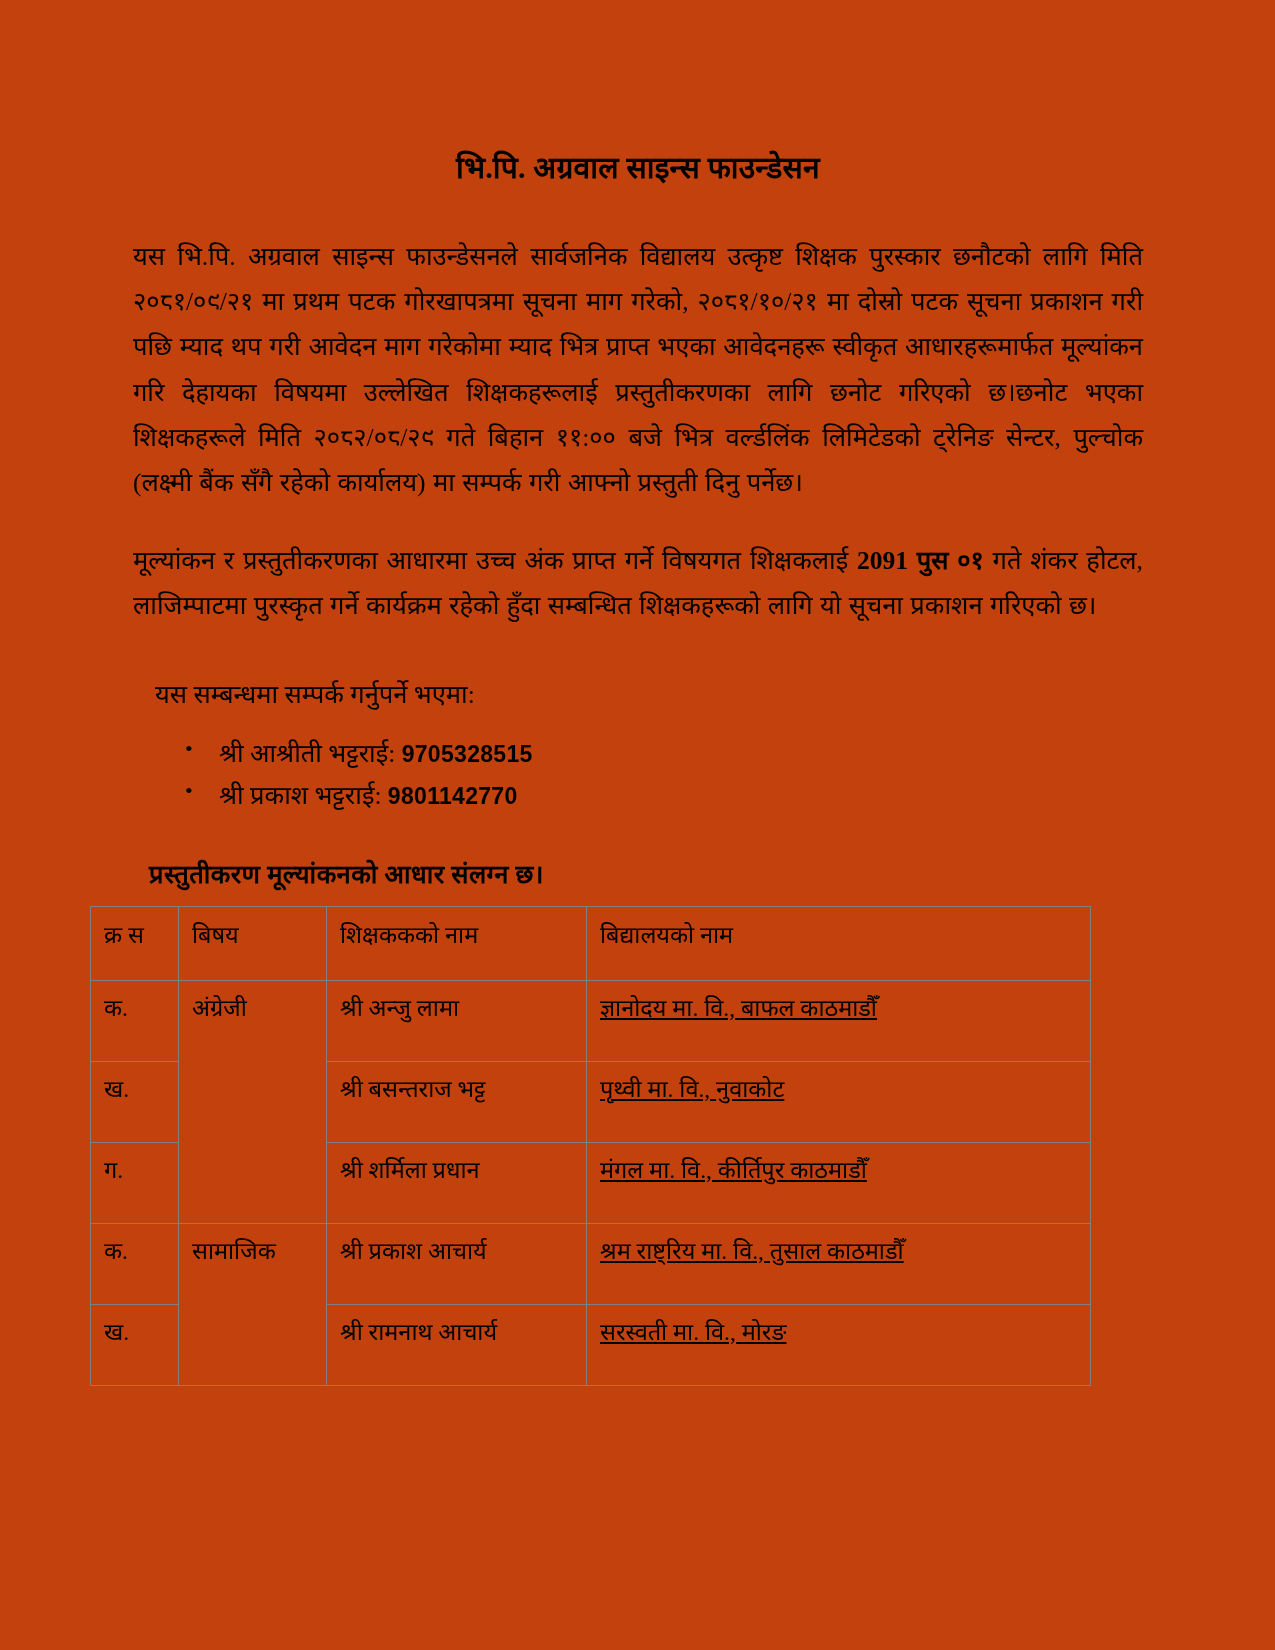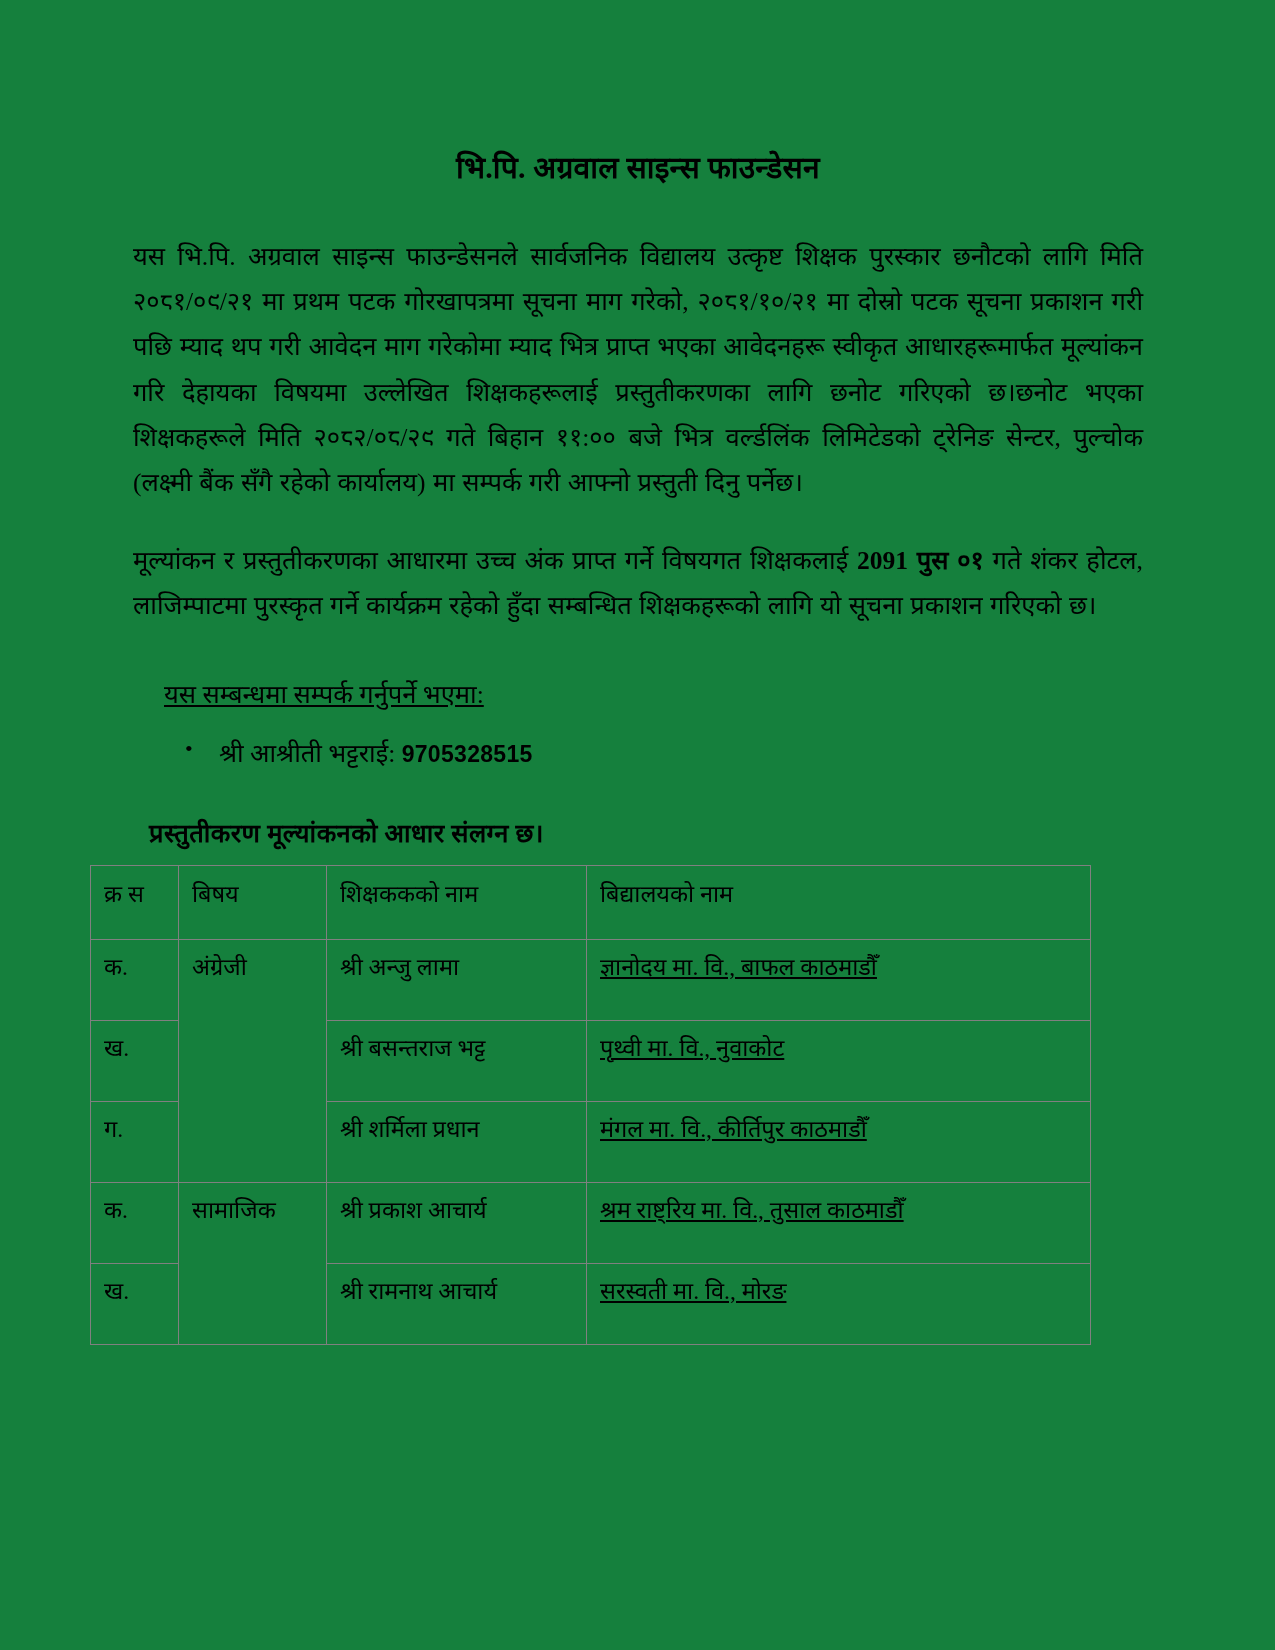--- a/index.html
+++ b/index.html
@@ -10,21 +10,21 @@
   }
   body {
     font-family: "Liberation Serif", "DejaVu Serif", serif;
     color: #000000;
   }
   .page {
     position: relative;
     width: 1275px;
     height: 1650px;
     margin: 0 auto;
-    background: #15803d;
+    background: #c2410c;
     box-sizing: border-box;
     padding: 0;
     overflow: hidden;
   }
   .content {
     position: absolute;
     left: 133px;
     top: 0;
     width: 1010px;
   }
@@ -57,24 +57,23 @@
   }
   .para-1 { margin-top: 44px; font-family: Liberation Serif, serif; }
   .para-2 { margin-top: 32px; }
 
   .bold-inline { font-weight: bold; }
 
   
   .contact-intro {
     font-size: 25.5px;
     line-height: 1.6;
-    margin: 9px;
+    margin: 0;
     margin-top: 46px;
     padding-left: 22px;
-    text-decoration: underline;
   }
 
   
   ul.contact-list {
     margin: 18px 0 0 0;
     padding-left: 86px;
     list-style: none;
   }
   ul.contact-list li {
     position: relative;
@@ -153,20 +152,22 @@
 
     <p class="body-para para-1">यस भि.पि. अग्रवाल साइन्स फाउन्डेसनले सार्वजनिक विद्यालय उत्कृष्ट शिक्षक पुरस्कार छनौटको लागि मिति २०८१/०९/२१ मा प्रथम पटक गोरखापत्रमा सूचना माग गरेको, २०८१/१०/२१ मा दोस्रो पटक सूचना प्रकाशन गरी पछि म्याद थप गरी आवेदन माग गरेकोमा म्याद भित्र प्राप्त भएका आवेदनहरू स्वीकृत आधारहरूमार्फत मूल्यांकन गरि देहायका विषयमा उल्लेखित शिक्षकहरूलाई प्रस्तुतीकरणका लागि छनोट गरिएको छ।छनोट भएका शिक्षकहरूले मिति २०८२/०८/२९ गते बिहान ११:०० बजे भित्र वर्ल्डलिंक लिमिटेडको ट्रेनिङ सेन्टर, पुल्चोक (लक्ष्मी बैंक सँगै रहेको कार्यालय) मा सम्पर्क गरी आफ्नो प्रस्तुती दिनु पर्नेछ।</p>
 
     <p class="body-para para-2"><span>मूल्यांकन र प्रस्तुतीकरणका आधारमा उच्च अंक प्राप्त गर्ने विषयगत शिक्षकलाई </span><span class="bold-inline">2091 पुस ०१</span><span> गते शंकर होटल, लाजिम्पाटमा पुरस्कृत गर्ने कार्यक्रम रहेको हुँदा सम्बन्धित शिक्षकहरूको लागि यो सूचना प्रकाशन गरिएको छ।</span></p>
 
     <p class="contact-intro">यस सम्बन्धमा सम्पर्क गर्नुपर्ने भएमा:</p>
 
     <ul class="contact-list">
       <li><span>श्री आश्रीती भट्टराई:</span>
         <span class="phone-num">9705328515</span></li>
+      <li><span>श्री प्रकाश भट्टराई:</span>
+        <span class="phone-num">9801142770</span></li>
     </ul>
 
     <p class="attach-note">प्रस्तुतीकरण मूल्यांकनको आधार संलग्न छ।</p>
 
     <table class="teacher-table">
       <colgroup>
         <col class="col-sn">
         <col class="col-subj">
         <col class="col-tname">
         <col class="col-sname">

